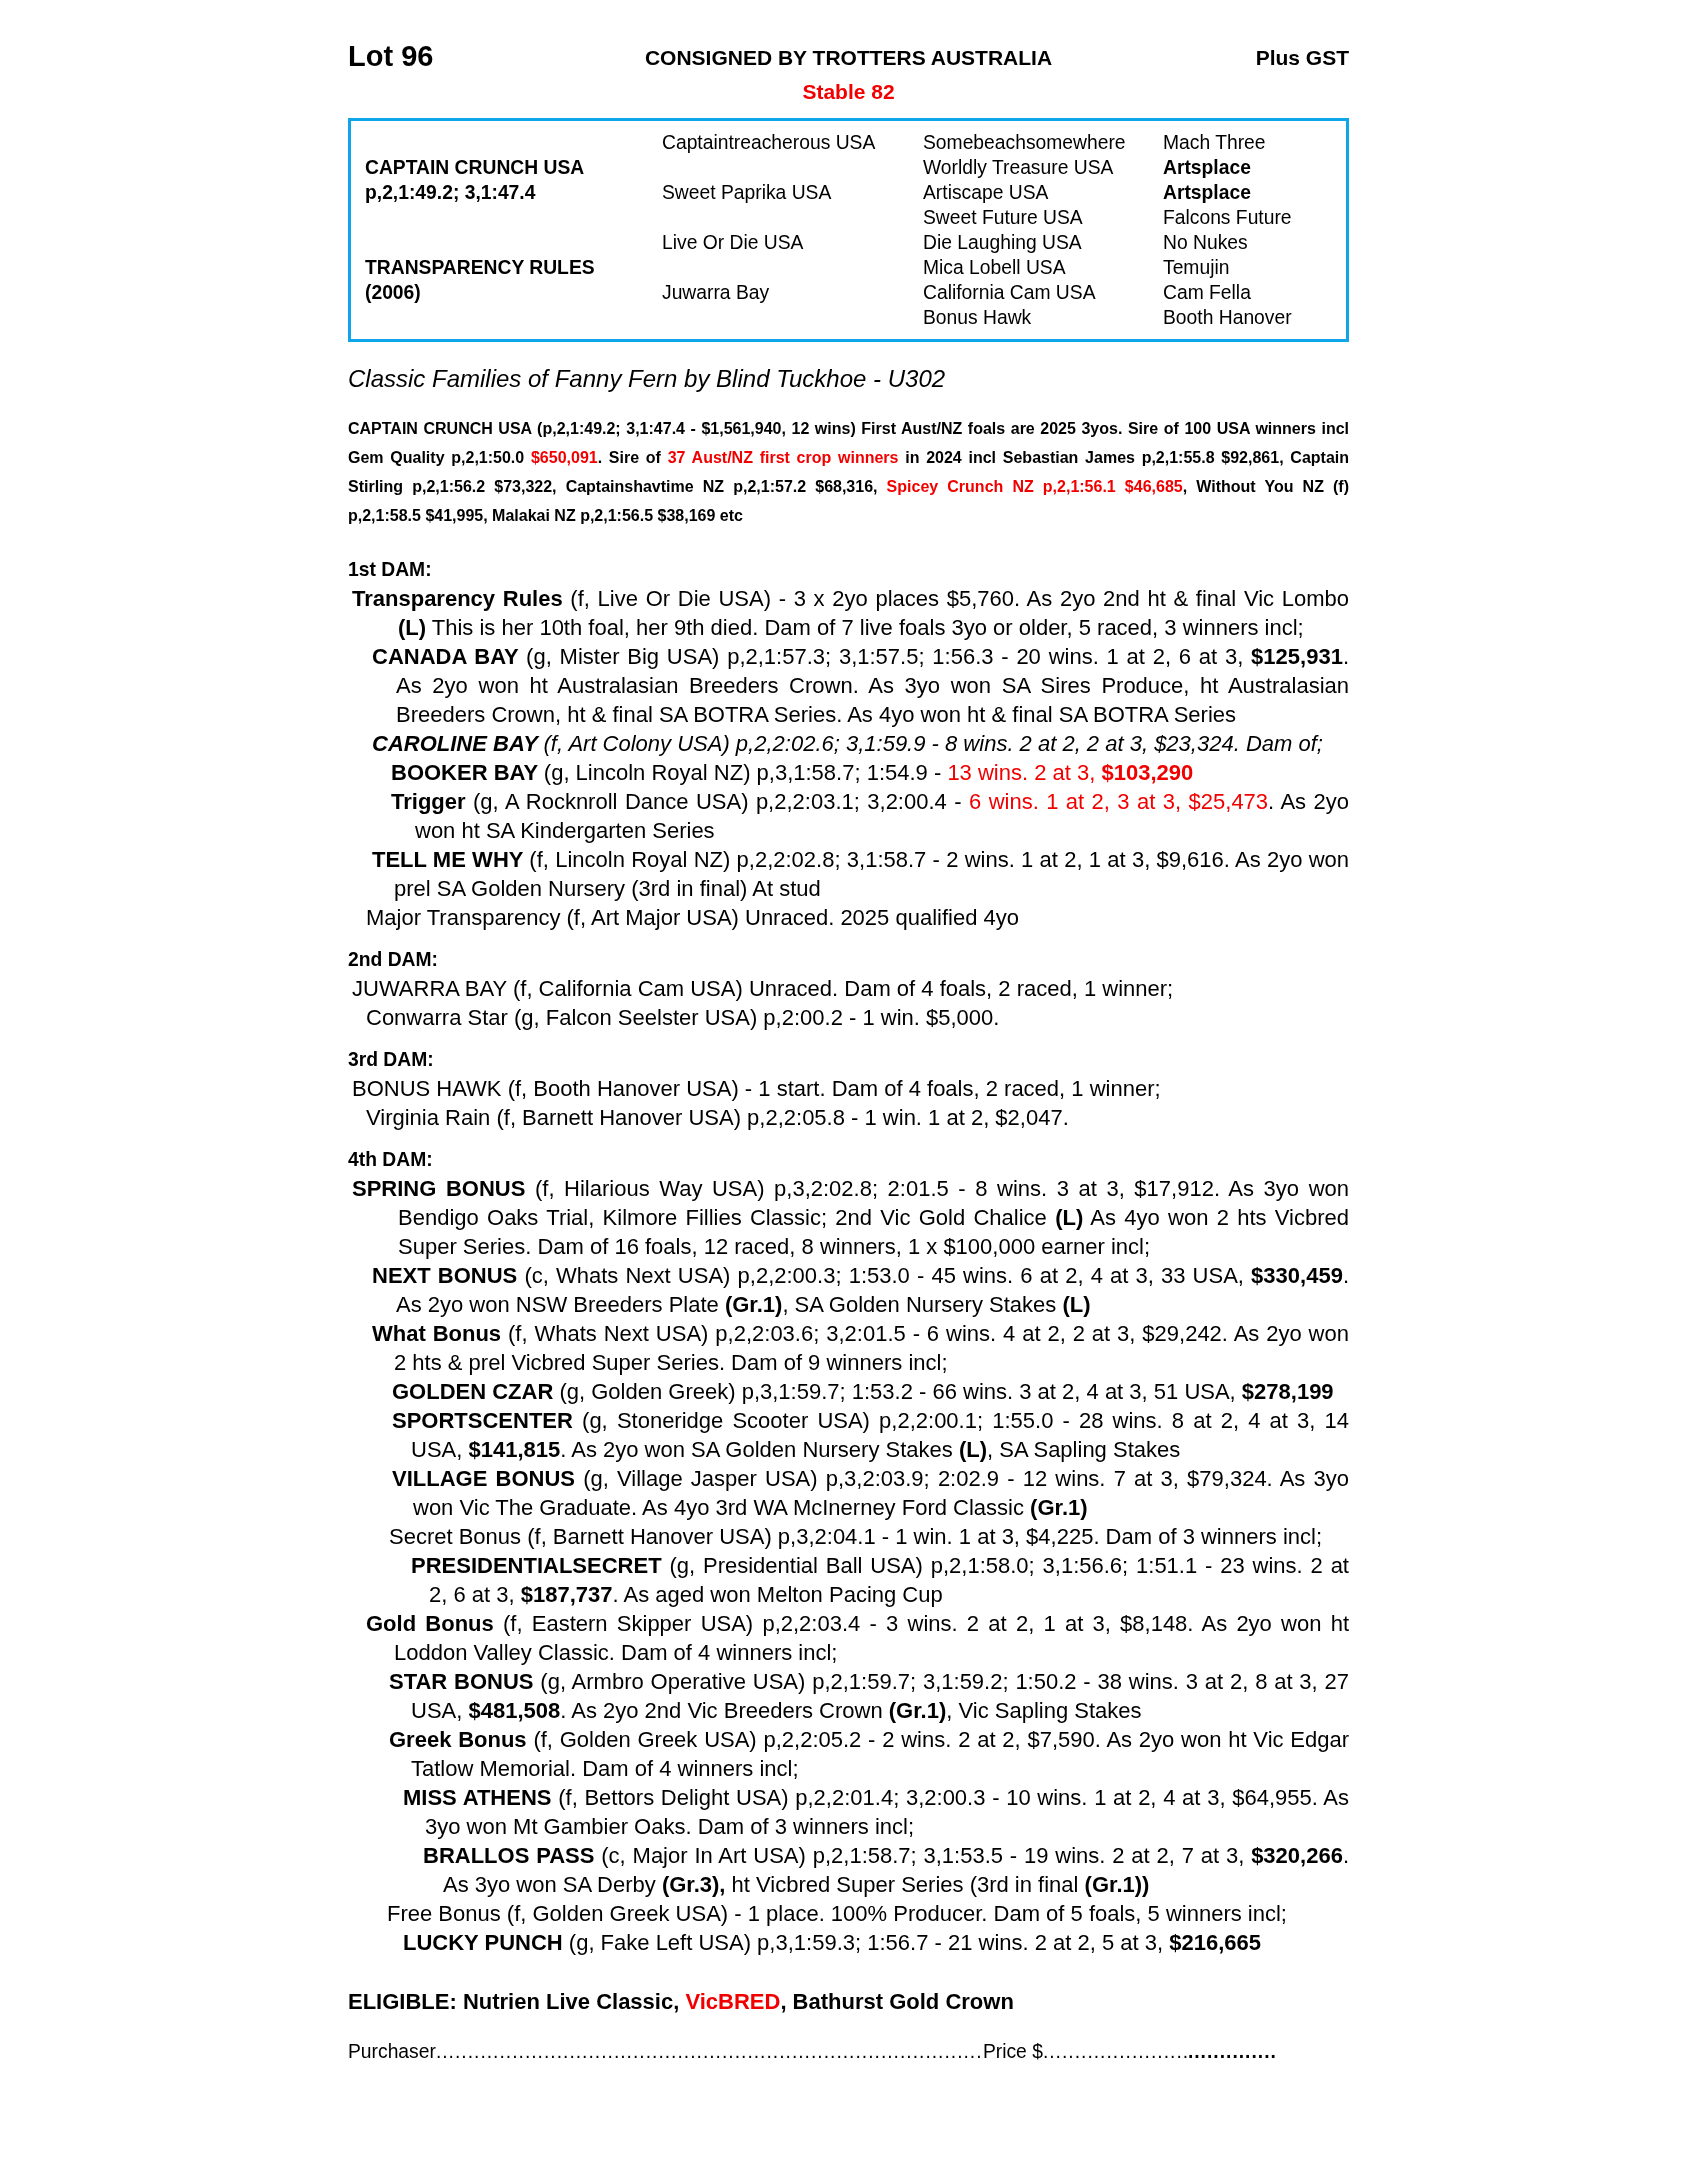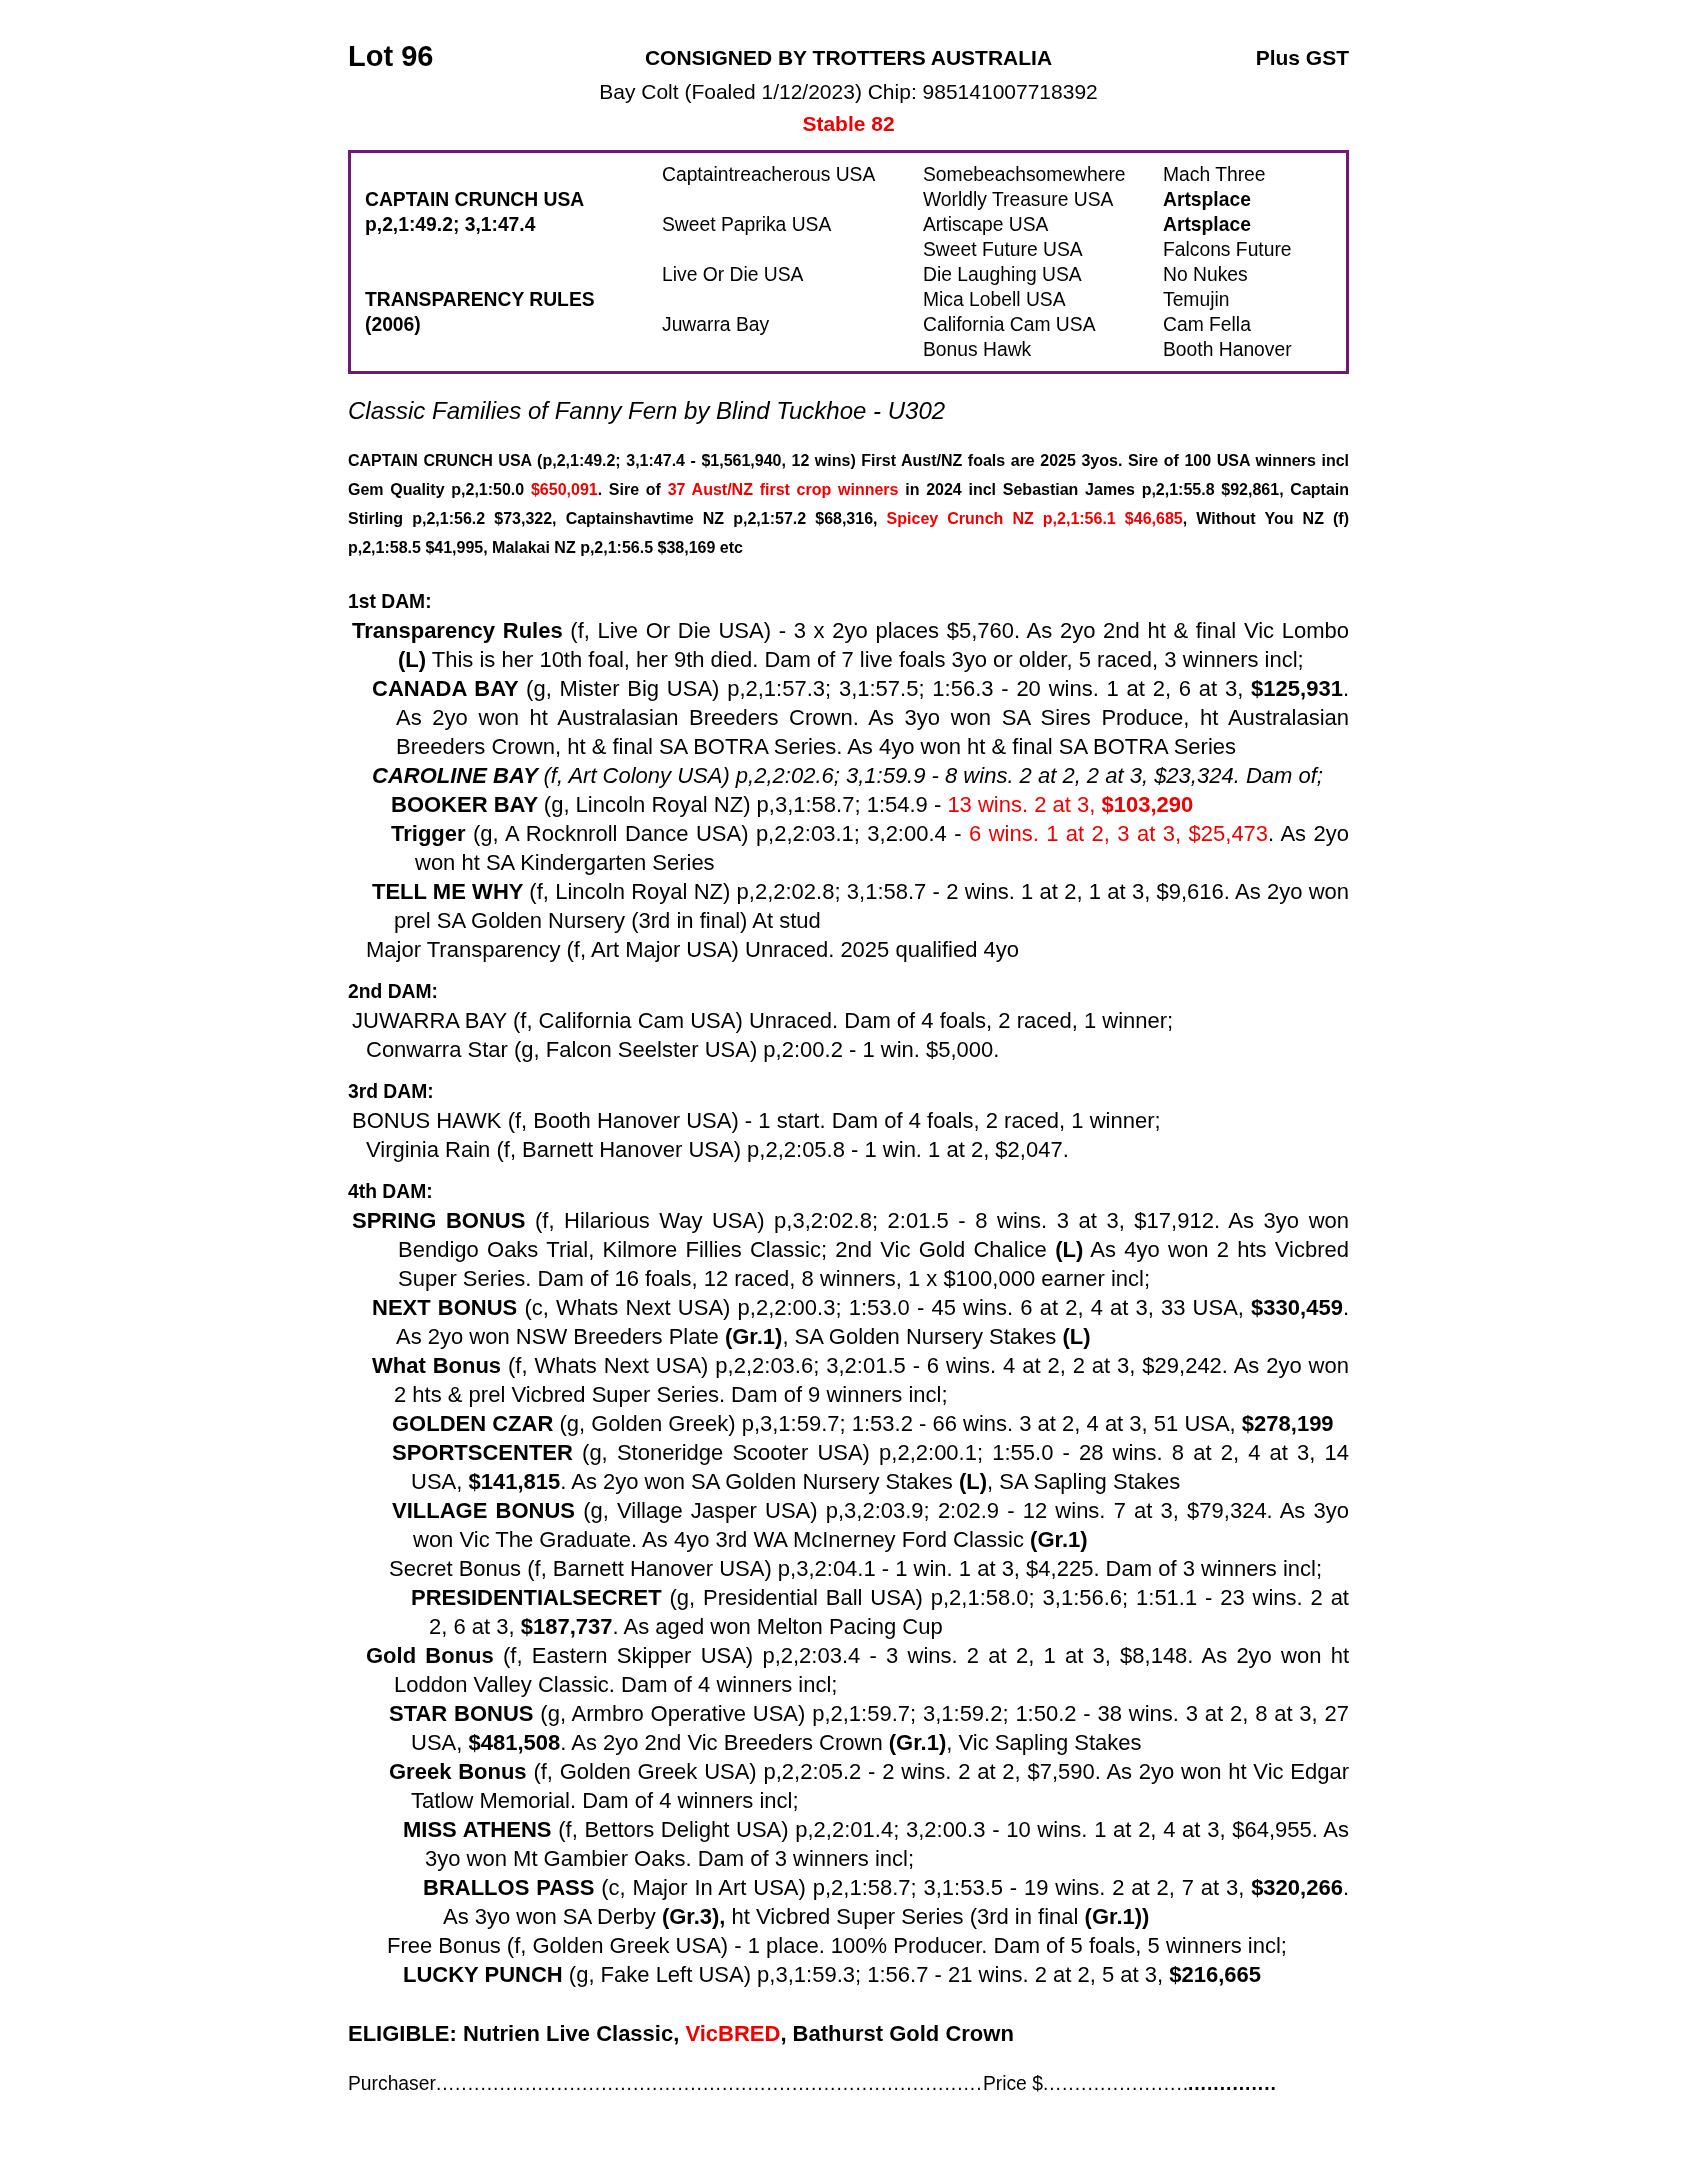--- a/index.html
+++ b/index.html
@@ -16,21 +16,21 @@
   
   .hdr-row1 { position:relative; height:40px; }
   .lot { position:absolute; left:0; top:0; font-size:29px; font-weight:bold; }
   .consigned { position:absolute; left:0; right:0; top:6px; text-align:center; font-size:21px; font-weight:bold; }
   .plusgst { position:absolute; right:0; top:6px; font-size:21px; font-weight:bold; }
   .hdr-row2 { text-align:center; font-size:21px; height:32px; }
   .hdr-row3 { text-align:center; font-size:21px; font-weight:bold; color:var(--red); height:30px; }
 
   
   .ped-table {
-    margin-top:8px; border:3px solid #701a75;
+    margin-top:8px; border:3px solid #0ea5e9;
     padding:9px 0 9px 14px;
     display:grid; grid-template-columns:297px 261px 240px 1fr;
     grid-auto-rows:25px; font-size:19.3px; line-height:25px;
     align-items:center;
   }
   .ped-cell { white-space:nowrap; overflow:visible; }
 
   .family-line { margin-top:22px; font-size:24px; line-height:29px;font-style:italic; }
 
   .sire { margin-top:21px; font-size:16px; line-height:29px; font-weight:bold; text-align:justify; }
@@ -51,21 +51,20 @@
 </head>
 <body>
 
 <div class="page">
 
   <div class="hdr-row1">
     <span class="lot">Lot 96</span>
     <span class="consigned">CONSIGNED BY TROTTERS AUSTRALIA</span>
     <span class="plusgst">Plus GST</span>
   </div>
-  <div class="hdr-row2">Bay Colt (Foaled 1/12/2023) Chip: 985141007718392</div>
   <div class="hdr-row3">Stable 82</div>
 
   <div class="ped-table">
       <div class="ped-cell"></div>
       <div class="ped-cell">Captaintreacherous USA</div>
       <div class="ped-cell">Somebeachsomewhere</div>
       <div class="ped-cell">Mach Three</div>
       <div class="ped-cell b">CAPTAIN CRUNCH USA</div>
       <div class="ped-cell"></div>
       <div class="ped-cell">Worldly Treasure USA</div>

